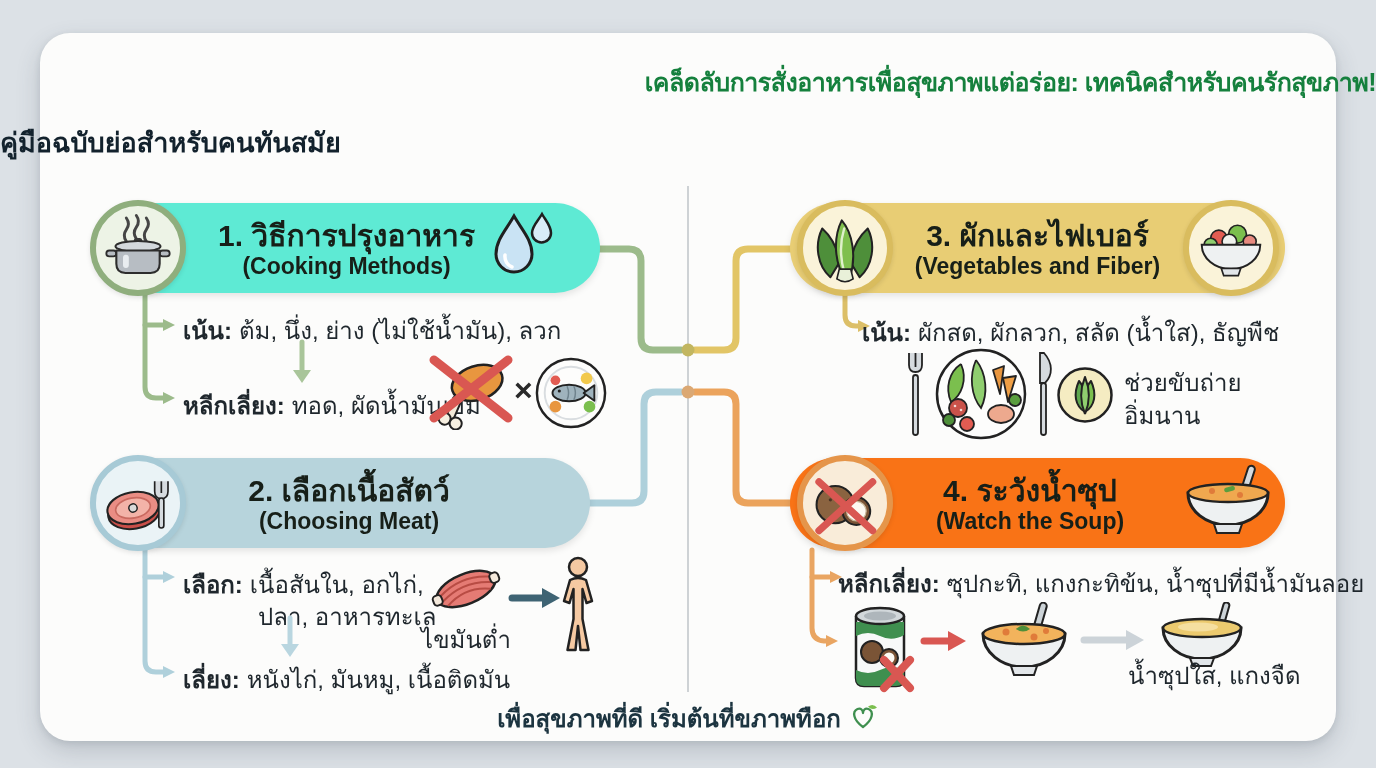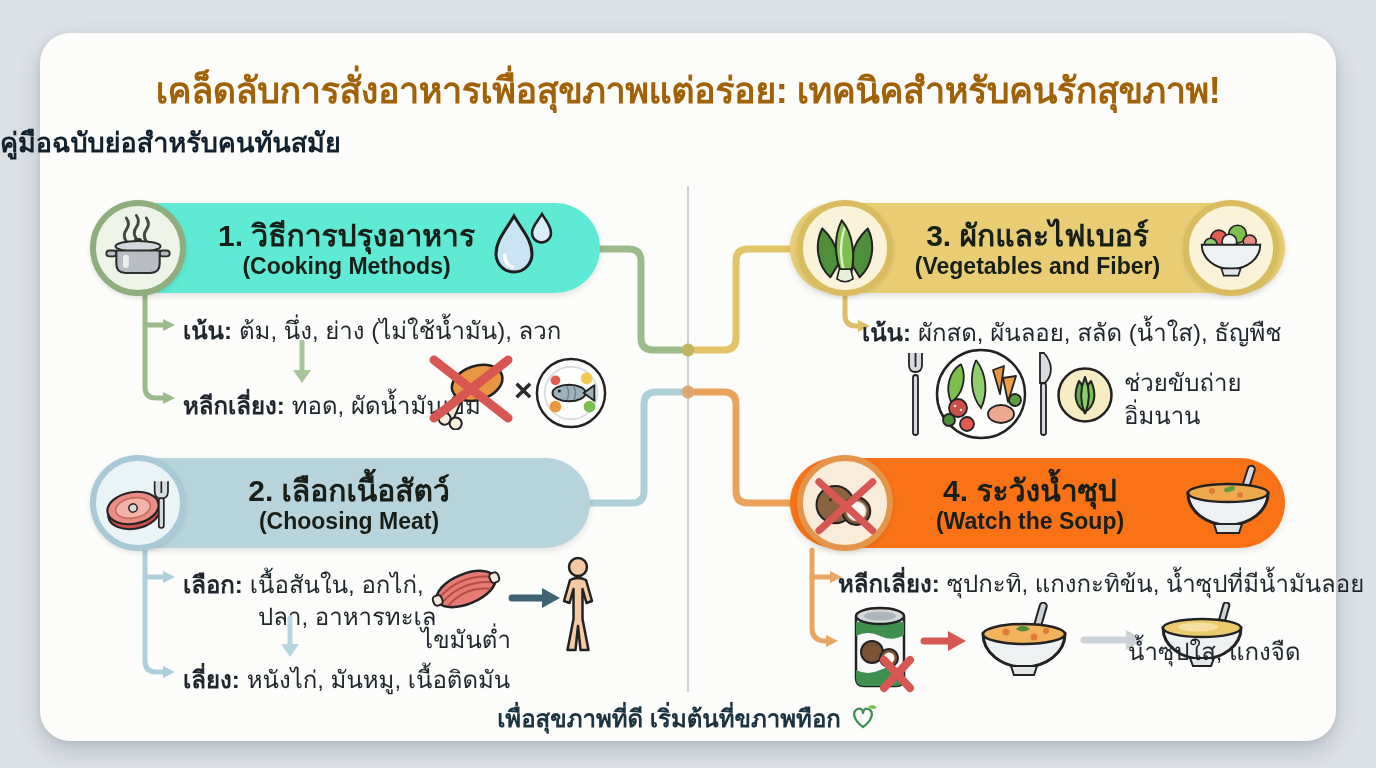--- a/index.html
+++ b/index.html
@@ -1,22 +1,22 @@
 <!DOCTYPE html>
 <html><head>
 <meta charset="utf-8">
 <style>
   html,body{margin:0;padding:0;background:#dce1e6;}
   .stage{position:relative;width:1376px;height:768px;overflow:hidden;background:#dce1e6;
          font-family:"Liberation Sans","DejaVu Sans",sans-serif;}
   .card{position:absolute;left:40px;top:33px;width:1296px;height:708px;background:#fcfcfb;
         border-radius:30px;box-shadow:0 10px 24px rgba(60,70,85,.20),0 2px 6px rgba(60,70,85,.12);z-index:0;}
   .overlay{position:absolute;left:0;top:0;width:1376px;height:768px;z-index:1;pointer-events:none;}
-  .title{position:absolute;left:0;right:0;top:62px;text-align:center;font-size:36px;font-weight:bold;
-         color:#a16207;z-index:4;letter-spacing:-.5px;}
+  .title{position:absolute;left:0;right:0;top:62px;text-align:right;font-size:25px;font-weight:bold;
+         color:#15803d;z-index:4;letter-spacing:-.5px;}
   .subtitle{position:absolute;left:0;right:0;top:121px;text-align:left;font-size:27px;font-weight:bold;
          color:#13222d;z-index:4;}
   .pill{position:absolute;height:90px;border-radius:45px;z-index:2;box-shadow:0 3px 7px rgba(0,0,0,.10);}
   .pill-head{position:absolute;top:50%;transform:translateY(-50%);text-align:center;color:#171f18;z-index:4;}
   .pill-title{font-size:30px;font-weight:bold;line-height:35px;white-space:nowrap;}
   .pill-sub{font-size:23px;font-weight:bold;line-height:26px;white-space:nowrap;}
   .badge{position:absolute;border-radius:50%;box-sizing:border-box;z-index:3;
          display:flex;align-items:center;justify-content:center;box-shadow:0 2px 5px rgba(0,0,0,.10);}
   .abs{position:absolute;z-index:4;}
   .bullet{position:absolute;font-size:24px;color:#1f272d;white-space:nowrap;z-index:4;}
@@ -235,21 +235,21 @@
         <circle cx="33" cy="36" r="10" fill="#e25c52" stroke="#222222" stroke-width="2"></circle>
         <circle cx="56" cy="31" r="11" fill="#7bbf4e" stroke="#222222" stroke-width="2"></circle>
         <circle cx="71" cy="40" r="8" fill="#e78a7f" stroke="#222222" stroke-width="2"></circle>
         <circle cx="23" cy="44" r="8" fill="#8fce6f" stroke="#222222" stroke-width="2"></circle>
         <circle cx="46" cy="40" r="9" fill="#f0f3ee" stroke="#222222" stroke-width="2"></circle>
         <path d="M12,44 a36,30 0 0 0 72,0 z" fill="#eef1f2" stroke="#222222" stroke-width="2.5"></path>
         <path d="M36,73 h24 l-3,9 h-18 z" fill="#e2e6e9" stroke="#222222" stroke-width="2"></path>
       </svg>
     </div>
     <div class="bullet" style="left:862px;top:313px;">
-      <b>เน้น:</b><span>ผักสด, ผันลอย, สลัด (น้ำใส), ธัญพืช</span>
+      <b>เน้น:</b><span>ผักสด, ผักลวก, สลัด (น้ำใส), ธัญพืช</span>
     </div>
     <div class="abs" style="left:903px;top:348px;">
       <svg width="160" height="92" viewBox="0 0 160 92">
         <g stroke="#222222" stroke-width="1.8">
           <path d="M6,5 v12 q0,7 6.5,7 q6.5,0 6.5,-7 v-12" fill="#d6dbdf"></path>
           <line x1="12.5" y1="5" x2="12.5" y2="19"></line>
           <rect x="10" y="27" width="5" height="60" rx="2.5" fill="#d6dbdf"></rect>
         </g>
         <circle cx="78" cy="46" r="44" fill="#fdfdfc" stroke="#222222" stroke-width="2.5"></circle>
         <path d="M58,16 C46,24 42,40 48,54 C58,48 65,32 58,16" fill="#7bbf4e" stroke="#222222" stroke-width="1.8"></path>
@@ -342,21 +342,21 @@
     </div>
     <div class="abs" style="left:1158px;top:602px;">
       <svg width="88" height="72" viewBox="0 0 88 72">
         <rect x="62" y="0" width="6" height="30" rx="3" fill="#ccd3d7" stroke="#222222" stroke-width="2" transform="rotate(16 65 15)"></rect>
         <path d="M5,26 a39,31 0 0 0 78,0 z" fill="#eef1f2" stroke="#222222" stroke-width="3"></path>
         <ellipse cx="44" cy="26" rx="39" ry="9" fill="#ecca6e" stroke="#222222" stroke-width="2.5"></ellipse>
         <ellipse cx="40" cy="25" rx="20" ry="4.5" fill="#f5dfa0"></ellipse>
         <path d="M32,56 h24 l-3,8 h-18 z" fill="#e2e6e9" stroke="#222222" stroke-width="2"></path>
       </svg>
     </div>
-    <div class="caption" style="left:1128px;top:632px;">น้ำซุปใส, แกงจืด</div>
+    <div class="caption" style="left:1128px;top:656px;">น้ำซุปใส, แกงจืด</div>
   </div>
 
   <div class="footer">
     <span>เพื่อสุขภาพที่ดี เริ่มต้นที่ขภาพทือก</span><span class="ic"><svg width="30" height="30" viewBox="0 0 30 30">
       <path d="M14,25 C4,18 3,9.5 8.5,7 C12,5.5 14,8.5 14,11 C14,8.5 16,5.5 19.5,7 C25,9.5 24,18 14,25 Z" fill="none" stroke="#3f8f4f" stroke-width="2.3" stroke-linejoin="round"></path>
       <path d="M19,4.5 q5,-3.5 9,1 q-5,3.5 -9,-1" fill="#7bbf4e"></path>
     </svg></span>
   </div>
 
 </div>

